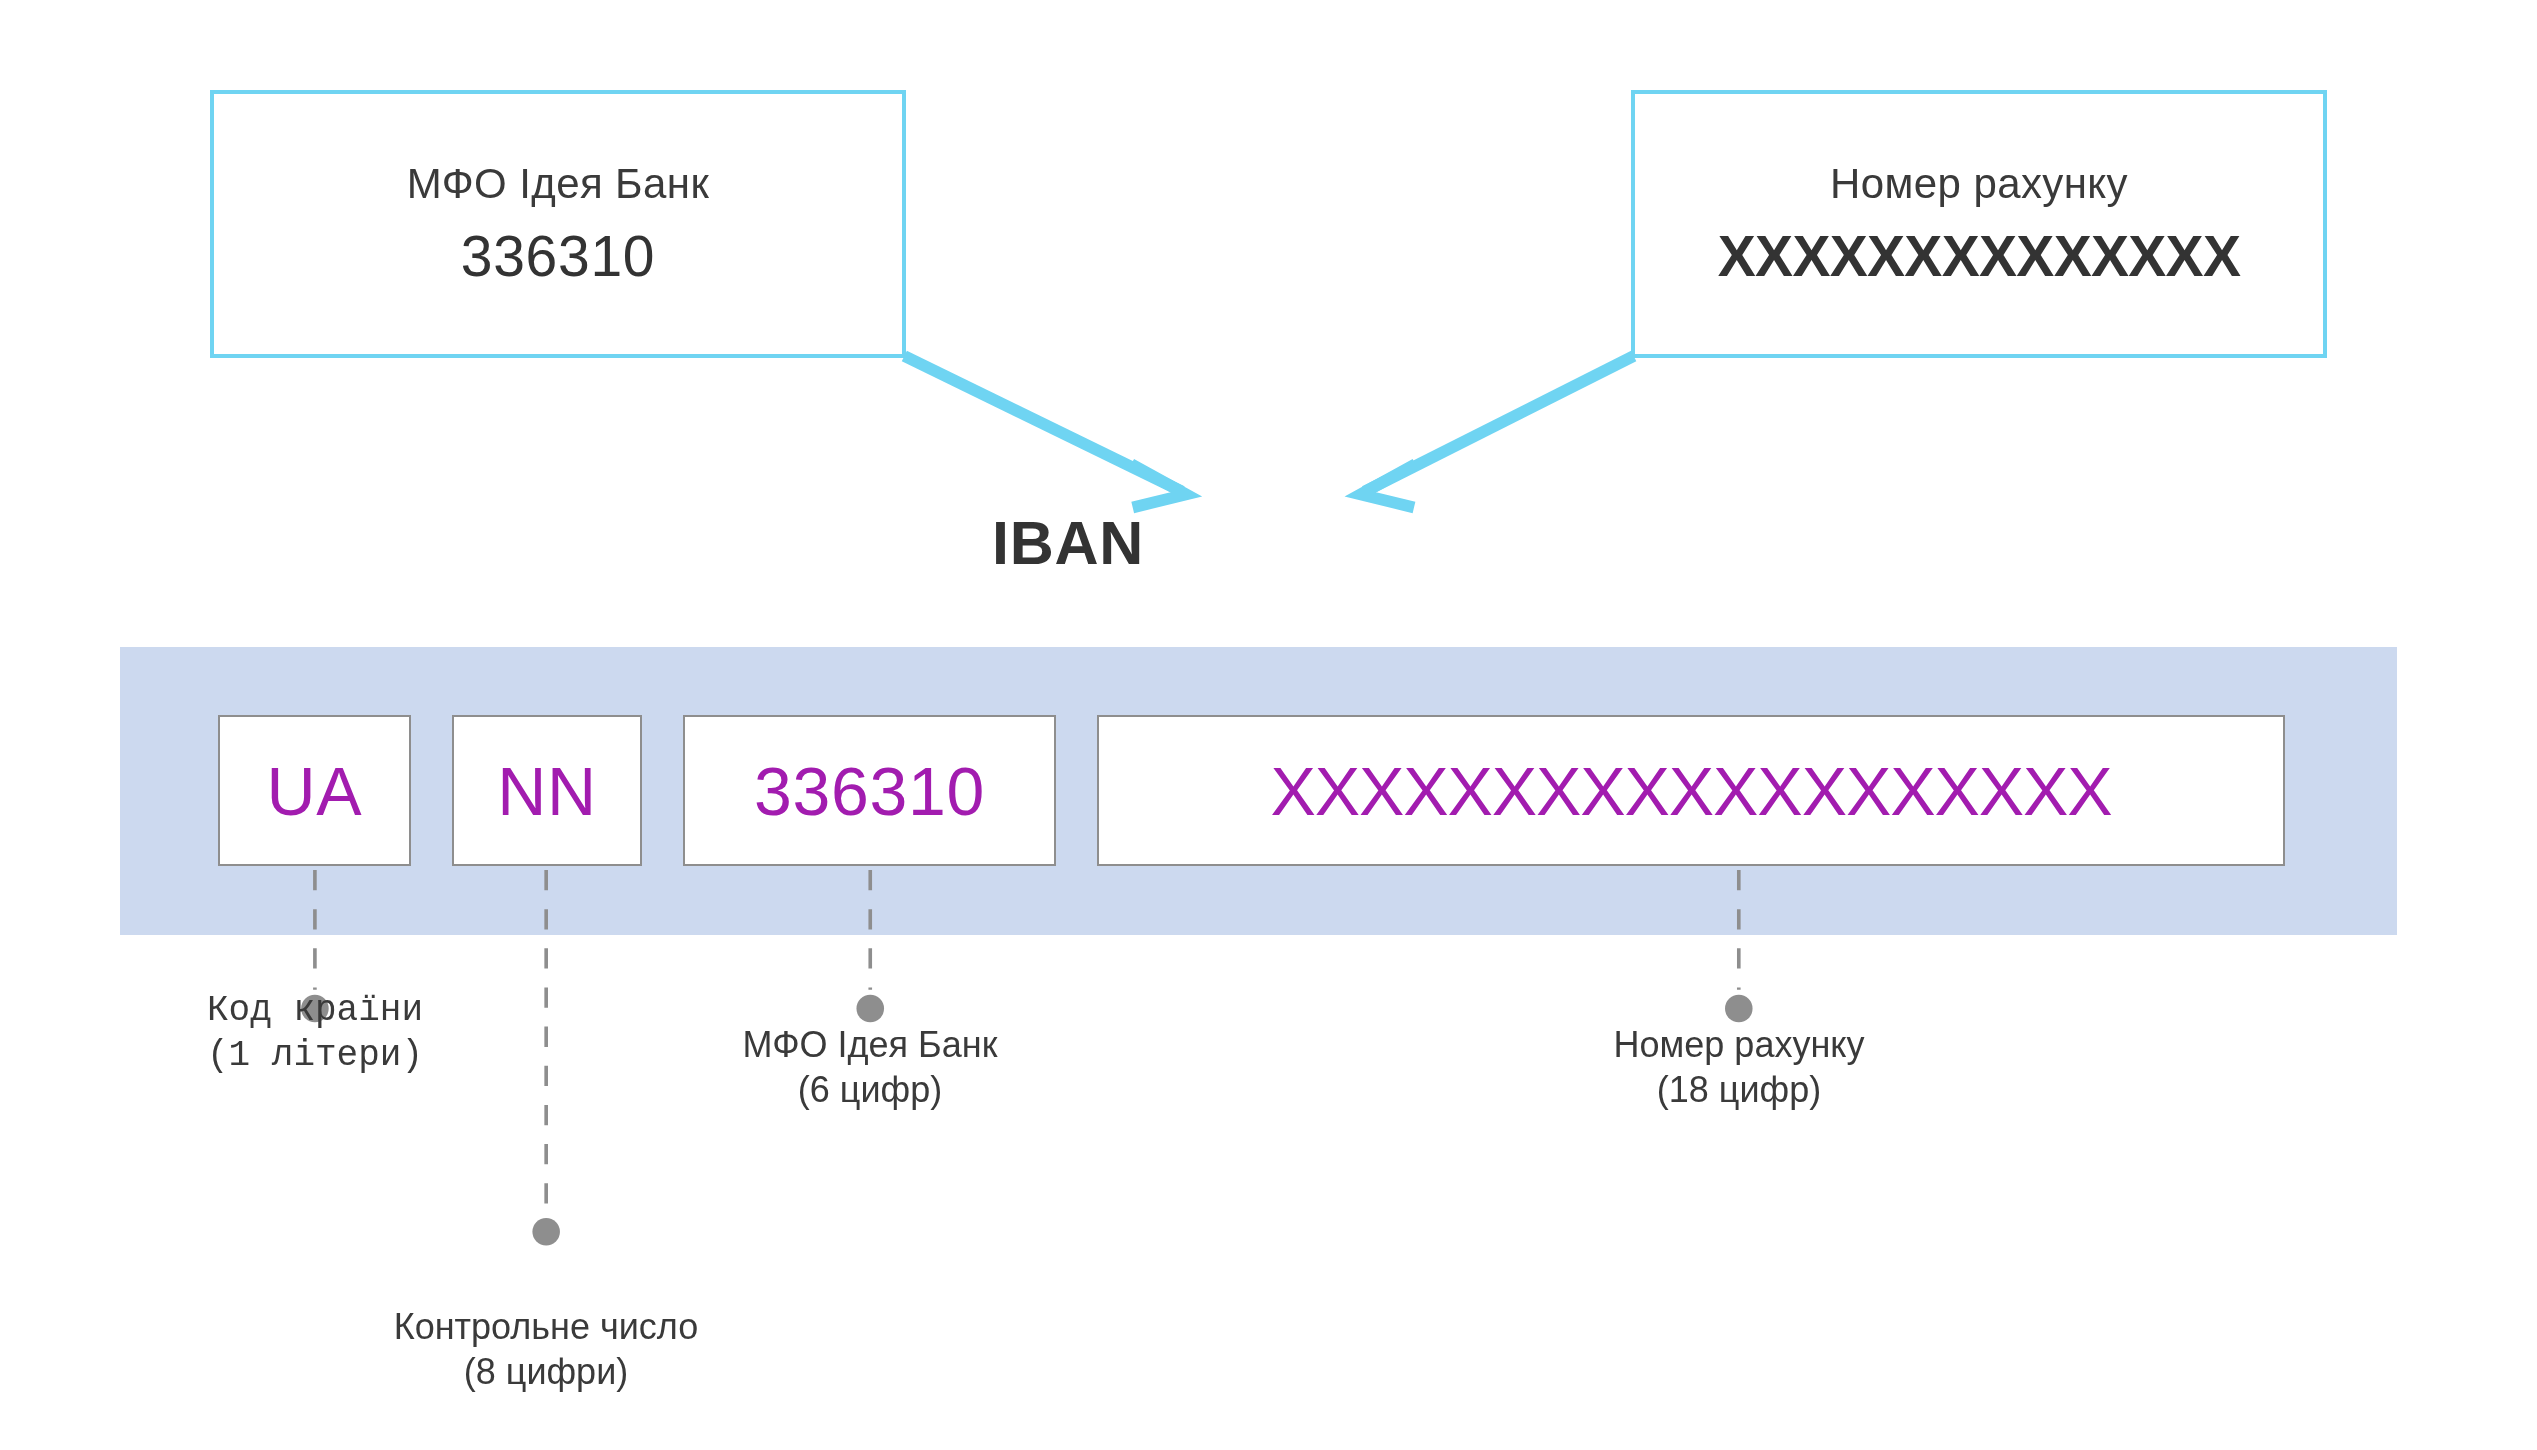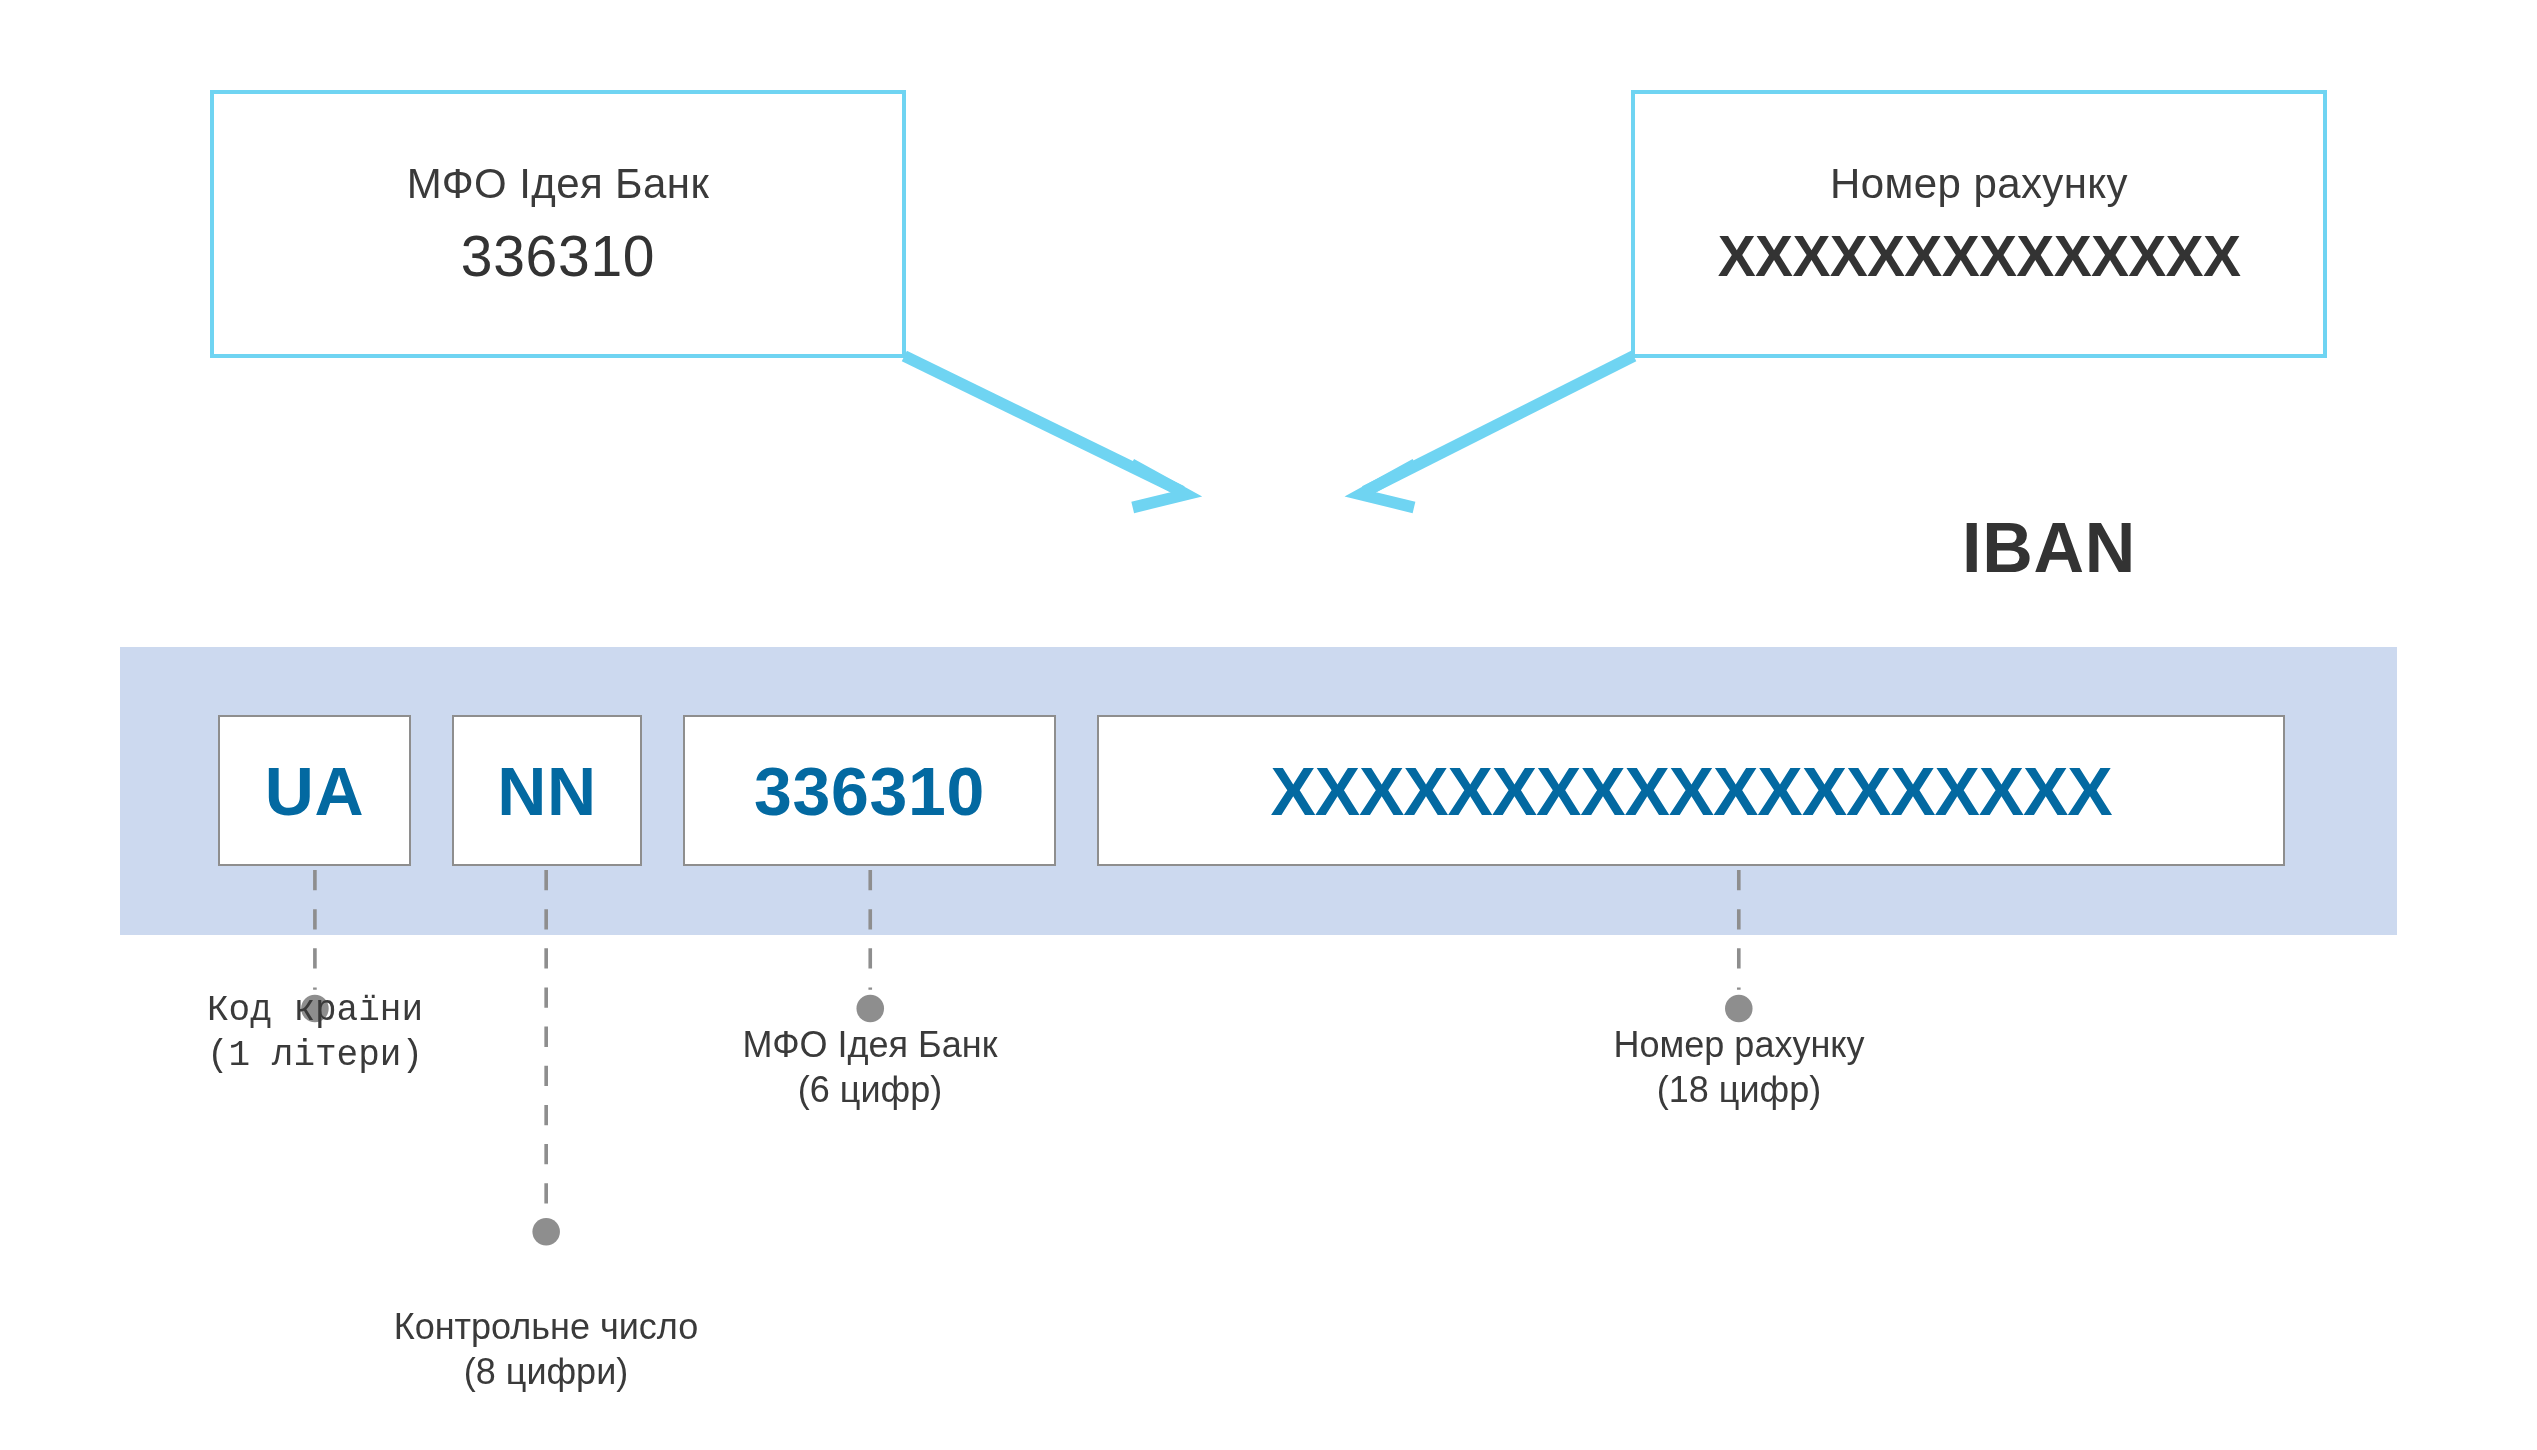--- a/index.html
+++ b/index.html
@@ -71,22 +71,22 @@
     height: 1450px;
     pointer-events: none;
   }
 
   
   #iban-title {
     position: absolute;
     left: 0;
     top: 508px;
     width: 2136px;
-    text-align: right;
-    font-size: 70px;
+    text-align: center;
+    font-size: 61px;
     font-weight: bold;
     color: #333333;
     letter-spacing: 0.7px;
   }
 
   
   #iban-band {
     position: absolute;
     left: 120px;
     top: 647px;
@@ -107,22 +107,22 @@
     border: 2.9px solid #8e8e8e;
     background: #ffffff;
     display: flex;
     align-items: center;
     justify-content: center;
     margin-right: 41px;
     height: 151px;
   }
   .segment:last-child { margin-right: 0; }
   .segment-text {
-    color: #0369a1;
-    font-weight: 700;
+    color: #a21caf;
+    font-weight: 400;
     font-size: 68px;
     line-height: 1;
     letter-spacing: 0.7px;
     white-space: nowrap;
   }
   #seg-country { width: 193px; }
   #seg-checksum { width: 190px; }
   #seg-bank { width: 373px; }
   #seg-account { width: 1188px; }
   #seg-account .segment-text {

